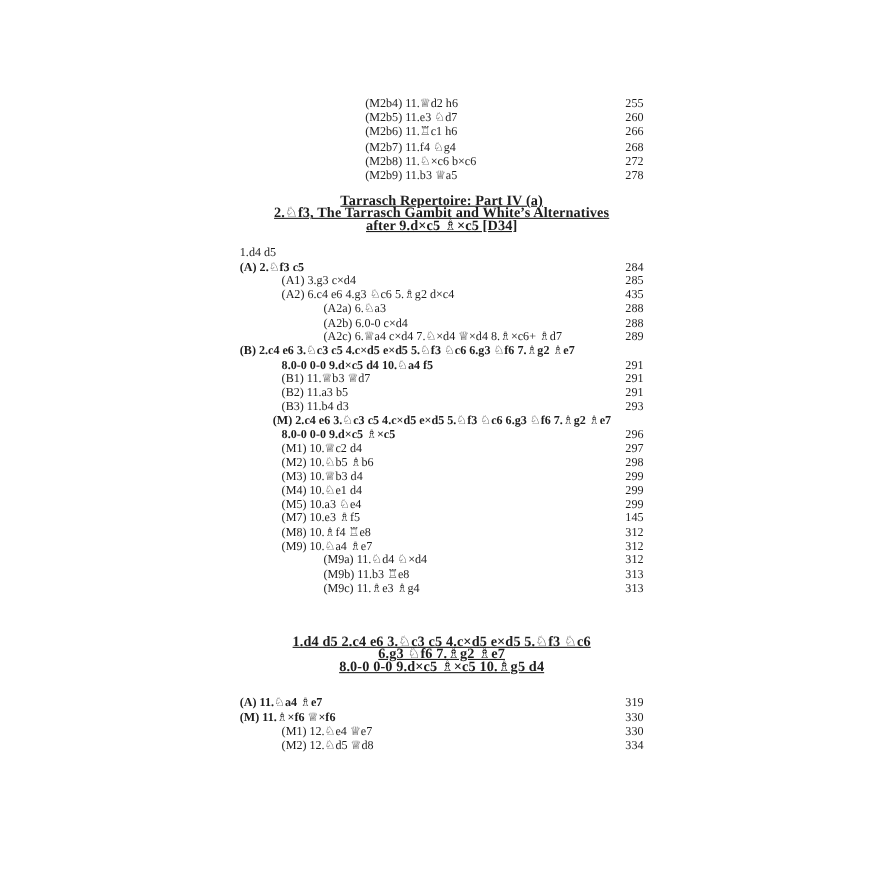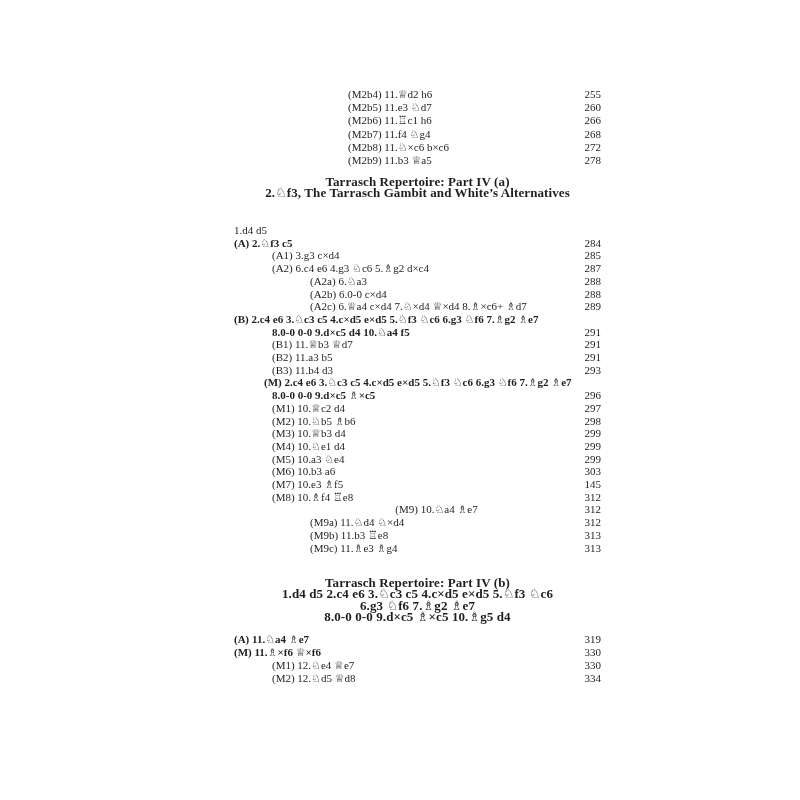--- a/index.html
+++ b/index.html
@@ -23,22 +23,23 @@
   }
   .toc {
     position: absolute;
     left: 218px;
     top: 0;
     width: 367px;
     height: 800px;
   }
   .block {
     position: absolute;
-    left: 16px;
+    left: 0;
     width: 100%;
+    text-decoration: underline;
   }
   .block.heading {
     text-align: center;
     font-weight: bold;
     font-size: 13px;
     line-height: 11.4px;
     letter-spacing: 0.1px;
   }
   .block.entries {
     font-size: 11px;
@@ -78,51 +79,50 @@
         <div class="row" style="padding-left: 114px;"><span class="moves">(M2b4) 11.♕d2 h6</span><span class="page-num">255</span></div>
         <div class="row" style="padding-left: 114px;"><span class="moves">(M2b5) 11.e3 ♘d7</span><span class="page-num">260</span></div>
         <div class="row" style="padding-left: 114px;"><span class="moves">(M2b6) 11.♖c1 h6</span><span class="page-num">266</span></div>
         <div class="row" style="padding-left: 114px;"><span class="moves">(M2b7) 11.f4 ♘g4</span><span class="page-num">268</span></div>
         <div class="row" style="padding-left: 114px;"><span class="moves">(M2b8) 11.♘×c6 b×c6</span><span class="page-num">272</span></div>
         <div class="row" style="padding-left: 114px;"><span class="moves">(M2b9) 11.b3 ♕a5</span><span class="page-num">278</span></div>
       </div>
       <div class="block heading block-part-iv-a-heading">
         <div class="heading-line">Tarrasch Repertoire: Part IV (a)</div>
         <div class="heading-line">2.♘f3, The Tarrasch Gambit and White’s Alternatives</div>
+        <div class="heading-line">after 9.d×c5 ♗×c5 [D34]</div>
       </div>
       <div class="block entries block-part-iv-a-entries">
         <div class="row" style="padding-left: 0px;"><span class="moves">1.d4 d5</span></div>
         <div class="row bold" style="padding-left: 0px;"><span class="moves">(A) 2.♘f3 c5</span><span class="page-num">284</span></div>
         <div class="row" style="padding-left: 38px;"><span class="moves">(A1) 3.g3 c×d4</span><span class="page-num">285</span></div>
-        <div class="row" style="padding-left: 38px;"><span class="moves">(A2) 6.c4 e6 4.g3 ♘c6 5.♗g2 d×c4</span><span class="page-num">287</span></div>
+        <div class="row" style="padding-left: 38px;"><span class="moves">(A2) 6.c4 e6 4.g3 ♘c6 5.♗g2 d×c4</span><span class="page-num">435</span></div>
         <div class="row" style="padding-left: 76px;"><span class="moves">(A2a) 6.♘a3</span><span class="page-num">288</span></div>
         <div class="row" style="padding-left: 76px;"><span class="moves">(A2b) 6.0-0 c×d4</span><span class="page-num">288</span></div>
         <div class="row" style="padding-left: 76px;"><span class="moves">(A2c) 6.♕a4 c×d4 7.♘×d4 ♕×d4 8.♗×c6+ ♗d7</span><span class="page-num">289</span></div>
         <div class="row bold" style="padding-left: 0px;"><span class="moves">(B) 2.c4 e6 3.♘c3 c5 4.c×d5 e×d5 5.♘f3 ♘c6 6.g3 ♘f6 7.♗g2 ♗e7</span></div>
         <div class="row bold" style="padding-left: 38px;"><span class="moves">8.0-0 0-0 9.d×c5 d4 10.♘a4 f5</span><span class="page-num">291</span></div>
         <div class="row" style="padding-left: 38px;"><span class="moves">(B1) 11.♕b3 ♕d7</span><span class="page-num">291</span></div>
         <div class="row" style="padding-left: 38px;"><span class="moves">(B2) 11.a3 b5</span><span class="page-num">291</span></div>
         <div class="row" style="padding-left: 38px;"><span class="moves">(B3) 11.b4 d3</span><span class="page-num">293</span></div>
         <div class="row bold" style="padding-left: 0px; margin-left: 30px;"><span class="moves">(M) 2.c4 e6 3.♘c3 c5 4.c×d5 e×d5 5.♘f3 ♘c6 6.g3 ♘f6 7.♗g2 ♗e7</span></div>
         <div class="row bold" style="padding-left: 38px;"><span class="moves">8.0-0 0-0 9.d×c5 ♗×c5</span><span class="page-num">296</span></div>
         <div class="row" style="padding-left: 38px;"><span class="moves">(M1) 10.♕c2 d4</span><span class="page-num">297</span></div>
         <div class="row" style="padding-left: 38px;"><span class="moves">(M2) 10.♘b5 ♗b6</span><span class="page-num">298</span></div>
         <div class="row" style="padding-left: 38px;"><span class="moves">(M3) 10.♕b3 d4</span><span class="page-num">299</span></div>
         <div class="row" style="padding-left: 38px;"><span class="moves">(M4) 10.♘e1 d4</span><span class="page-num">299</span></div>
         <div class="row" style="padding-left: 38px;"><span class="moves">(M5) 10.a3 ♘e4</span><span class="page-num">299</span></div>
-        <div class="row" style="padding-left: 38px;"><span class="moves">(M6) 10.b3 a6</span><span class="page-num">303</span></div>
         <div class="row" style="padding-left: 38px;"><span class="moves">(M7) 10.e3 ♗f5</span><span class="page-num">145</span></div>
         <div class="row" style="padding-left: 38px;"><span class="moves">(M8) 10.♗f4 ♖e8</span><span class="page-num">312</span></div>
-        <div class="row" style="padding-left: 38px; text-align: center;"><span class="moves">(M9) 10.♘a4 ♗e7</span><span class="page-num">312</span></div>
+        <div class="row" style="padding-left: 38px;"><span class="moves">(M9) 10.♘a4 ♗e7</span><span class="page-num">312</span></div>
         <div class="row" style="padding-left: 76px;"><span class="moves">(M9a) 11.♘d4 ♘×d4</span><span class="page-num">312</span></div>
         <div class="row" style="padding-left: 76px;"><span class="moves">(M9b) 11.b3 ♖e8</span><span class="page-num">313</span></div>
         <div class="row" style="padding-left: 76px;"><span class="moves">(M9c) 11.♗e3 ♗g4</span><span class="page-num">313</span></div>
       </div>
       <div class="block heading block-part-iv-b-heading">
-        <div class="heading-line">Tarrasch Repertoire: Part IV (b)</div>
         <div class="heading-line">1.d4 d5 2.c4 e6 3.♘c3 c5 4.c×d5 e×d5 5.♘f3 ♘c6</div>
         <div class="heading-line">6.g3 ♘f6 7.♗g2 ♗e7</div>
         <div class="heading-line">8.0-0 0-0 9.d×c5 ♗×c5 10.♗g5 d4</div>
       </div>
       <div class="block entries block-part-iv-b-entries">
         <div class="row bold" style="padding-left: 0px;"><span class="moves">(A) 11.♘a4 ♗e7</span><span class="page-num">319</span></div>
         <div class="row bold" style="padding-left: 0px;"><span class="moves">(M) 11.♗×f6 ♕×f6</span><span class="page-num">330</span></div>
         <div class="row" style="padding-left: 38px;"><span class="moves">(M1) 12.♘e4 ♕e7</span><span class="page-num">330</span></div>
         <div class="row" style="padding-left: 38px;"><span class="moves">(M2) 12.♘d5 ♕d8</span><span class="page-num">334</span></div>
       </div>

